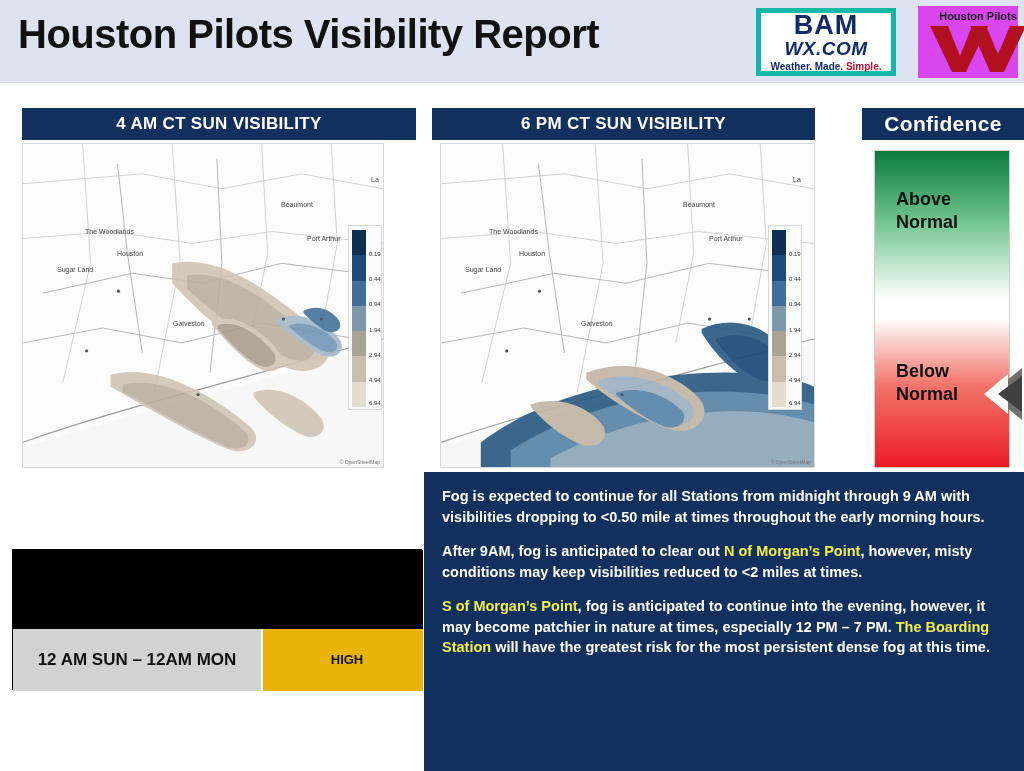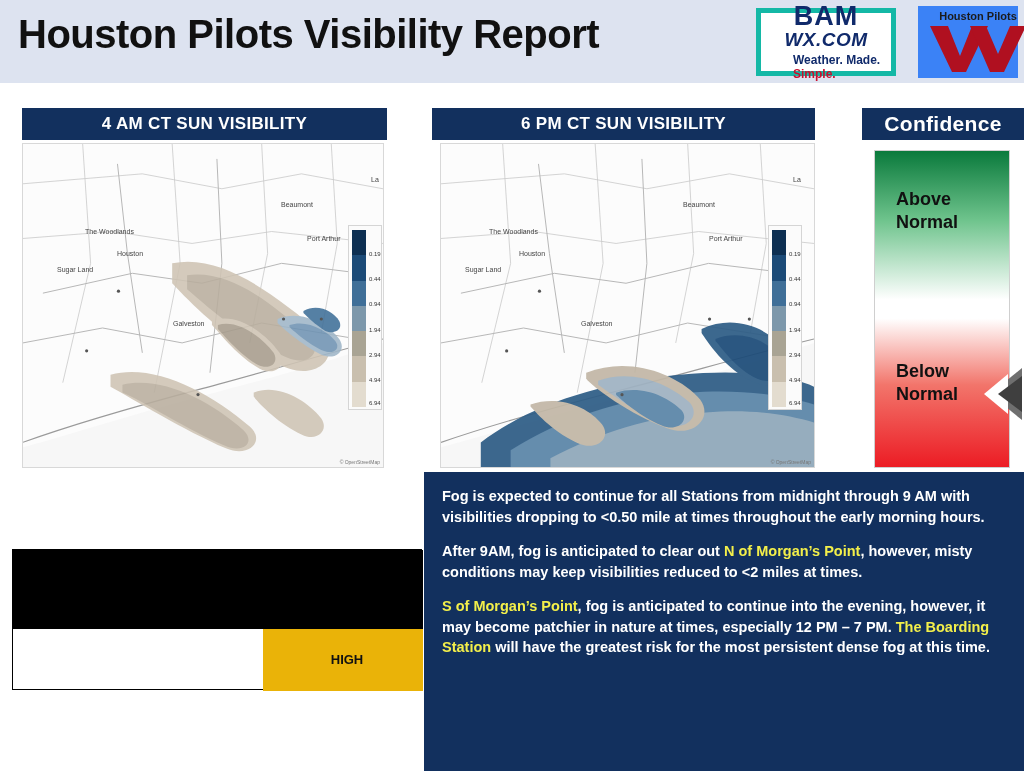--- a/index.html
+++ b/index.html
@@ -29,40 +29,40 @@
   }
   .logo-bam .bam-top {
     font-size: 27px; font-weight: bold; color: #102a6b; line-height: 1;
     letter-spacing: 1px; position: relative;
   }
   .logo-bam .bam-mid {
     font-size: 19px; font-weight: bold; color: #102a6b; line-height: 1.1;
     letter-spacing: 0.5px;
     font-style: italic;
   }
-  .logo-bam .bam-sub { font-size: 12px; font-weight: bold; color: #102a6b; margin-top: 2px; margin-left: 32px; }
+  .logo-bam .bam-sub { font-size: 10px; font-weight: bold; color: #102a6b; margin-top: 2px; }
   .logo-bam .bam-sub .red { color: #c8102e; }
   .logo-hp {
     position: absolute; right: 6px; top: 6px; width: 100px; height: 72px;
-    background: #3b82f6;
+    background: #d946ef;
   }
   .logo-hp .hp-name {
     position: absolute; top: 4px; left: 0; width: 120px; text-align: center;
     font-size: 11px; font-weight: bold; color: #1b1b1b;
   }
   .hp-mark { position: absolute; left: 8px; top: 16px; width: 104px; height: 52px; }
 
   
   .bar {
     position: absolute; height: 32px; background: #12305e;
     color: #ffffff; font-weight: bold; font-size: 17px;
     display: flex; align-items: center; justify-content: center;
     letter-spacing: 0.3px;
   }
-  #bar-left   { left: 22px;  top: 108px; width: 365px; }
+  #bar-left   { left: 22px;  top: 108px; width: 394px; }
   #bar-mid    { left: 432px; top: 108px; width: 383px; }
   #bar-conf   { left: 862px; top: 108px; width: 162px; font-size: 21px; }
 
   
   .mapbox {
     position: absolute; background: #fdfdfd; border: 1px solid #d8d8d8;
     overflow: hidden;
   }
   #map-left { left: 22px; top: 143px; width: 362px; height: 325px; }
   #map-right { left: 440px; top: 143px; width: 375px; height: 325px; }
@@ -323,20 +323,21 @@
 
   <div id="tf-table">
     <div class="tf-head"></div>
     <div class="tf-head-cell" id="tf-h1">
       <div>
         <div>TIMEFRAME</div>
         <div>DISCUSSED</div>
       </div>
     </div>
     <div class="tf-head-cell" id="tf-h2">THREAT</div>
+    <div class="tf-cell" id="tf-c1">12 AM SUN – 12AM MON</div>
     <div class="tf-cell" id="tf-c2">HIGH</div>
   </div>
 
   <div id="discussion">
     <p>Fog is expected to continue for all Stations from midnight through 9 AM with visibilities dropping to &lt;0.50 mile at times throughout the early morning hours.</p>
     <p>
       <span>After 9AM, fog is anticipated to clear out </span><span class="hl">N of Morgan’s Point</span><span>, however, misty conditions may keep visibilities reduced to &lt;2 miles at times.</span>
     </p>
     <p>
       <span class="hl">S of Morgan’s Point</span><span>, fog is anticipated to continue into the evening, however, it may become patchier in nature at times, especially 12 PM – 7 PM. </span><span class="hl">The Boarding Station</span><span> will have the greatest risk for the most persistent dense fog at this time.</span>

